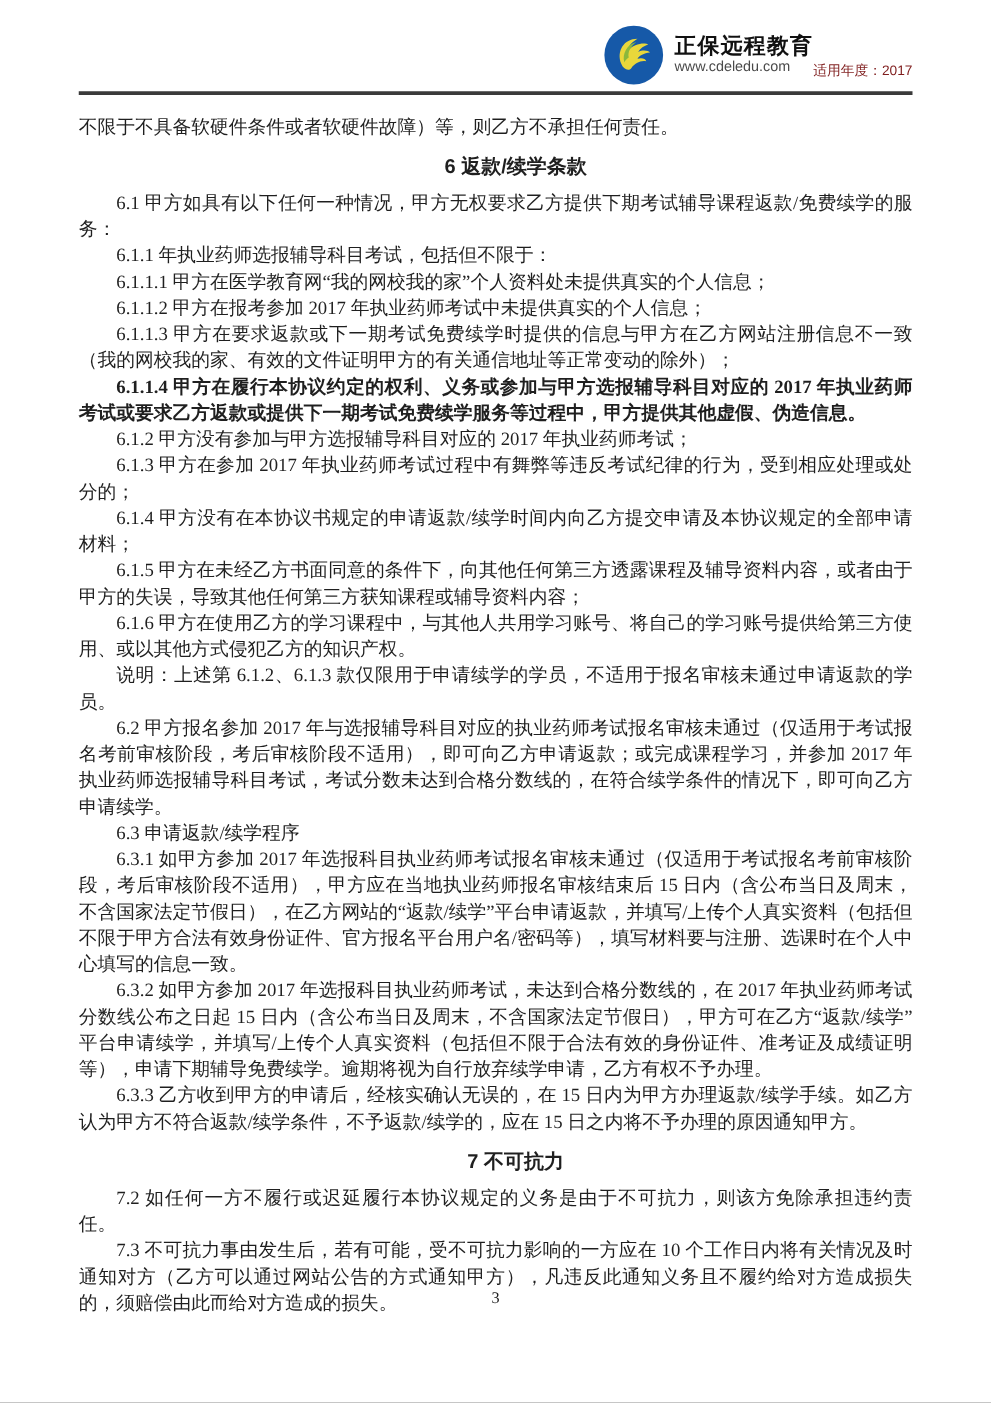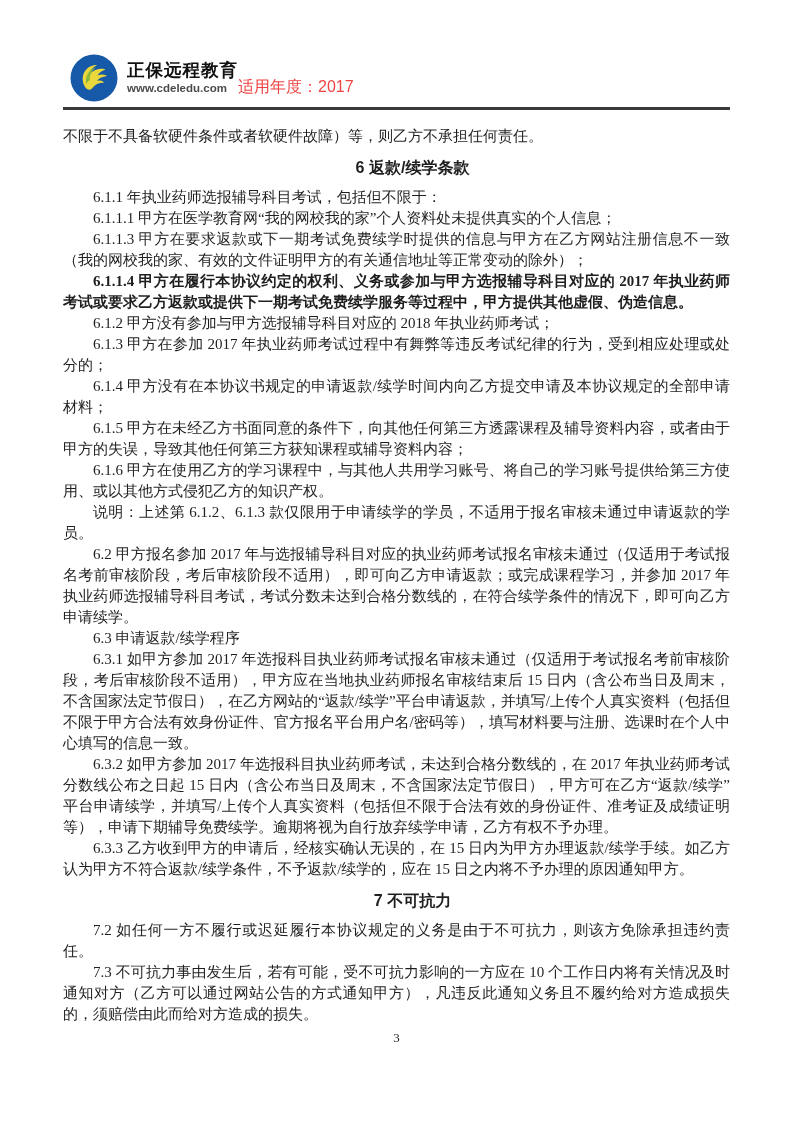--- a/index.html
+++ b/index.html
@@ -5,31 +5,31 @@
   html,body{margin:0;padding:0;background:#9a9a9a;}
   .page{
     width:793px;height:1122px;background:#ffffff;margin:0 auto;
     position:relative;box-sizing:border-box;
     font-family:"Liberation Serif","DejaVu Serif",serif;
     color:#1f1f1f;overflow:hidden;
   }
   .content{position:absolute;left:63px;right:63px;top:0;}
   
   .header-top{
-    display:flex;justify-content:flex-start;align-items:flex-end;
-    padding-top:54px;
+    display:flex;justify-content:flex-end;align-items:flex-end;
+    padding-top:20px;
   }
   .logo-block{display:flex;align-items:center;gap:9px;margin-left:7px;}
   .logo-svg{width:48px;height:48px;display:block;}
   .brand-text{font-family:"Liberation Sans","DejaVu Sans",sans-serif;line-height:1.12;}
   .brand-name{font-size:17.5px;font-weight:bold;color:#111;letter-spacing:1px;}
-  .brand-url{font-size:11.5px;font-weight:bold;color:#4a4a4a;margin-top:2px;}
+  .brand-url{font-size:11.5px;font-weight:normal;color:#4a4a4a;margin-top:2px;}
   .year-label{
     font-family:"Liberation Sans","DejaVu Sans",sans-serif;
-    font-size:16px;color:#ef4444;padding-bottom:4px;
+    font-size:11px;color:#7f1d1d;padding-bottom:4px;
   }
   .header-rule{border-bottom:3px solid #3a3a3a;margin-top:5px;}
   
   .doc-body{padding-top:4px;font-size:15px;line-height:21px;}
   .para{margin:0;text-indent:2em;text-align:justify;word-break:break-all;}
   .para.continuation{text-indent:0;margin-top:12px;}
   .para.heading{
     font-weight:bold;font-size:16px;line-height:22px;
     margin:10px 0 8px;text-align:center;
     font-family:"Liberation Sans","DejaVu Sans",sans-serif;
@@ -60,25 +60,27 @@
           </div>
         </div>
         <div class="year-label">适用年度：2017</div>
       </div>
       <div class="header-rule"></div>
     </header>
 
     <main class="doc-body">
         <p class="para continuation">不限于不具备软硬件条件或者软硬件故障）等，则乙方不承担任何责任。</p>
         <p class="para heading">6 返款/续学条款</p>
+        <p class="para normal">6.1 甲方如具有以下任何一种情况，甲方无权要求乙方提供下期考试辅导课程返款/免费续学的服务：</p>
         <p class="para normal">6.1.1 年执业药师选报辅导科目考试，包括但不限于：</p>
         <p class="para normal">6.1.1.1 甲方在医学教育网“我的网校我的家”个人资料处未提供真实的个人信息；</p>
+        <p class="para normal">6.1.1.2 甲方在报考参加 2017 年执业药师考试中未提供真实的个人信息；</p>
         <p class="para normal">6.1.1.3 甲方在要求返款或下一期考试免费续学时提供的信息与甲方在乙方网站注册信息不一致（我的网校我的家、有效的文件证明甲方的有关通信地址等正常变动的除外）；</p>
         <p class="para normal-bold">6.1.1.4 甲方在履行本协议约定的权利、义务或参加与甲方选报辅导科目对应的 2017 年执业药师考试或要求乙方返款或提供下一期考试免费续学服务等过程中，甲方提供其他虚假、伪造信息。</p>
-        <p class="para normal">6.1.2 甲方没有参加与甲方选报辅导科目对应的 2018 年执业药师考试；</p>
+        <p class="para normal">6.1.2 甲方没有参加与甲方选报辅导科目对应的 2017 年执业药师考试；</p>
         <p class="para normal">6.1.3 甲方在参加 2017 年执业药师考试过程中有舞弊等违反考试纪律的行为，受到相应处理或处分的；</p>
         <p class="para normal">6.1.4 甲方没有在本协议书规定的申请返款/续学时间内向乙方提交申请及本协议规定的全部申请材料；</p>
         <p class="para normal">6.1.5 甲方在未经乙方书面同意的条件下，向其他任何第三方透露课程及辅导资料内容，或者由于甲方的失误，导致其他任何第三方获知课程或辅导资料内容；</p>
         <p class="para normal">6.1.6 甲方在使用乙方的学习课程中，与其他人共用学习账号、将自己的学习账号提供给第三方使用、或以其他方式侵犯乙方的知识产权。</p>
         <p class="para normal">说明：上述第 6.1.2、6.1.3 款仅限用于申请续学的学员，不适用于报名审核未通过申请返款的学员。</p>
         <p class="para normal">6.2 甲方报名参加 2017 年与选报辅导科目对应的执业药师考试报名审核未通过（仅适用于考试报名考前审核阶段，考后审核阶段不适用），即可向乙方申请返款；或完成课程学习，并参加 2017 年执业药师选报辅导科目考试，考试分数未达到合格分数线的，在符合续学条件的情况下，即可向乙方申请续学。</p>
         <p class="para normal">6.3 申请返款/续学程序</p>
         <p class="para normal">6.3.1 如甲方参加 2017 年选报科目执业药师考试报名审核未通过（仅适用于考试报名考前审核阶段，考后审核阶段不适用），甲方应在当地执业药师报名审核结束后 15 日内（含公布当日及周末，不含国家法定节假日），在乙方网站的“返款/续学”平台申请返款，并填写/上传个人真实资料（包括但不限于甲方合法有效身份证件、官方报名平台用户名/密码等），填写材料要与注册、选课时在个人中心填写的信息一致。</p>
         <p class="para normal">6.3.2 如甲方参加 2017 年选报科目执业药师考试，未达到合格分数线的，在 2017 年执业药师考试分数线公布之日起 15 日内（含公布当日及周末，不含国家法定节假日），甲方可在乙方“返款/续学”平台申请续学，并填写/上传个人真实资料（包括但不限于合法有效的身份证件、准考证及成绩证明等），申请下期辅导免费续学。逾期将视为自行放弃续学申请，乙方有权不予办理。</p>
         <p class="para normal">6.3.3 乙方收到甲方的申请后，经核实确认无误的，在 15 日内为甲方办理返款/续学手续。如乙方认为甲方不符合返款/续学条件，不予返款/续学的，应在 15 日之内将不予办理的原因通知甲方。</p>

